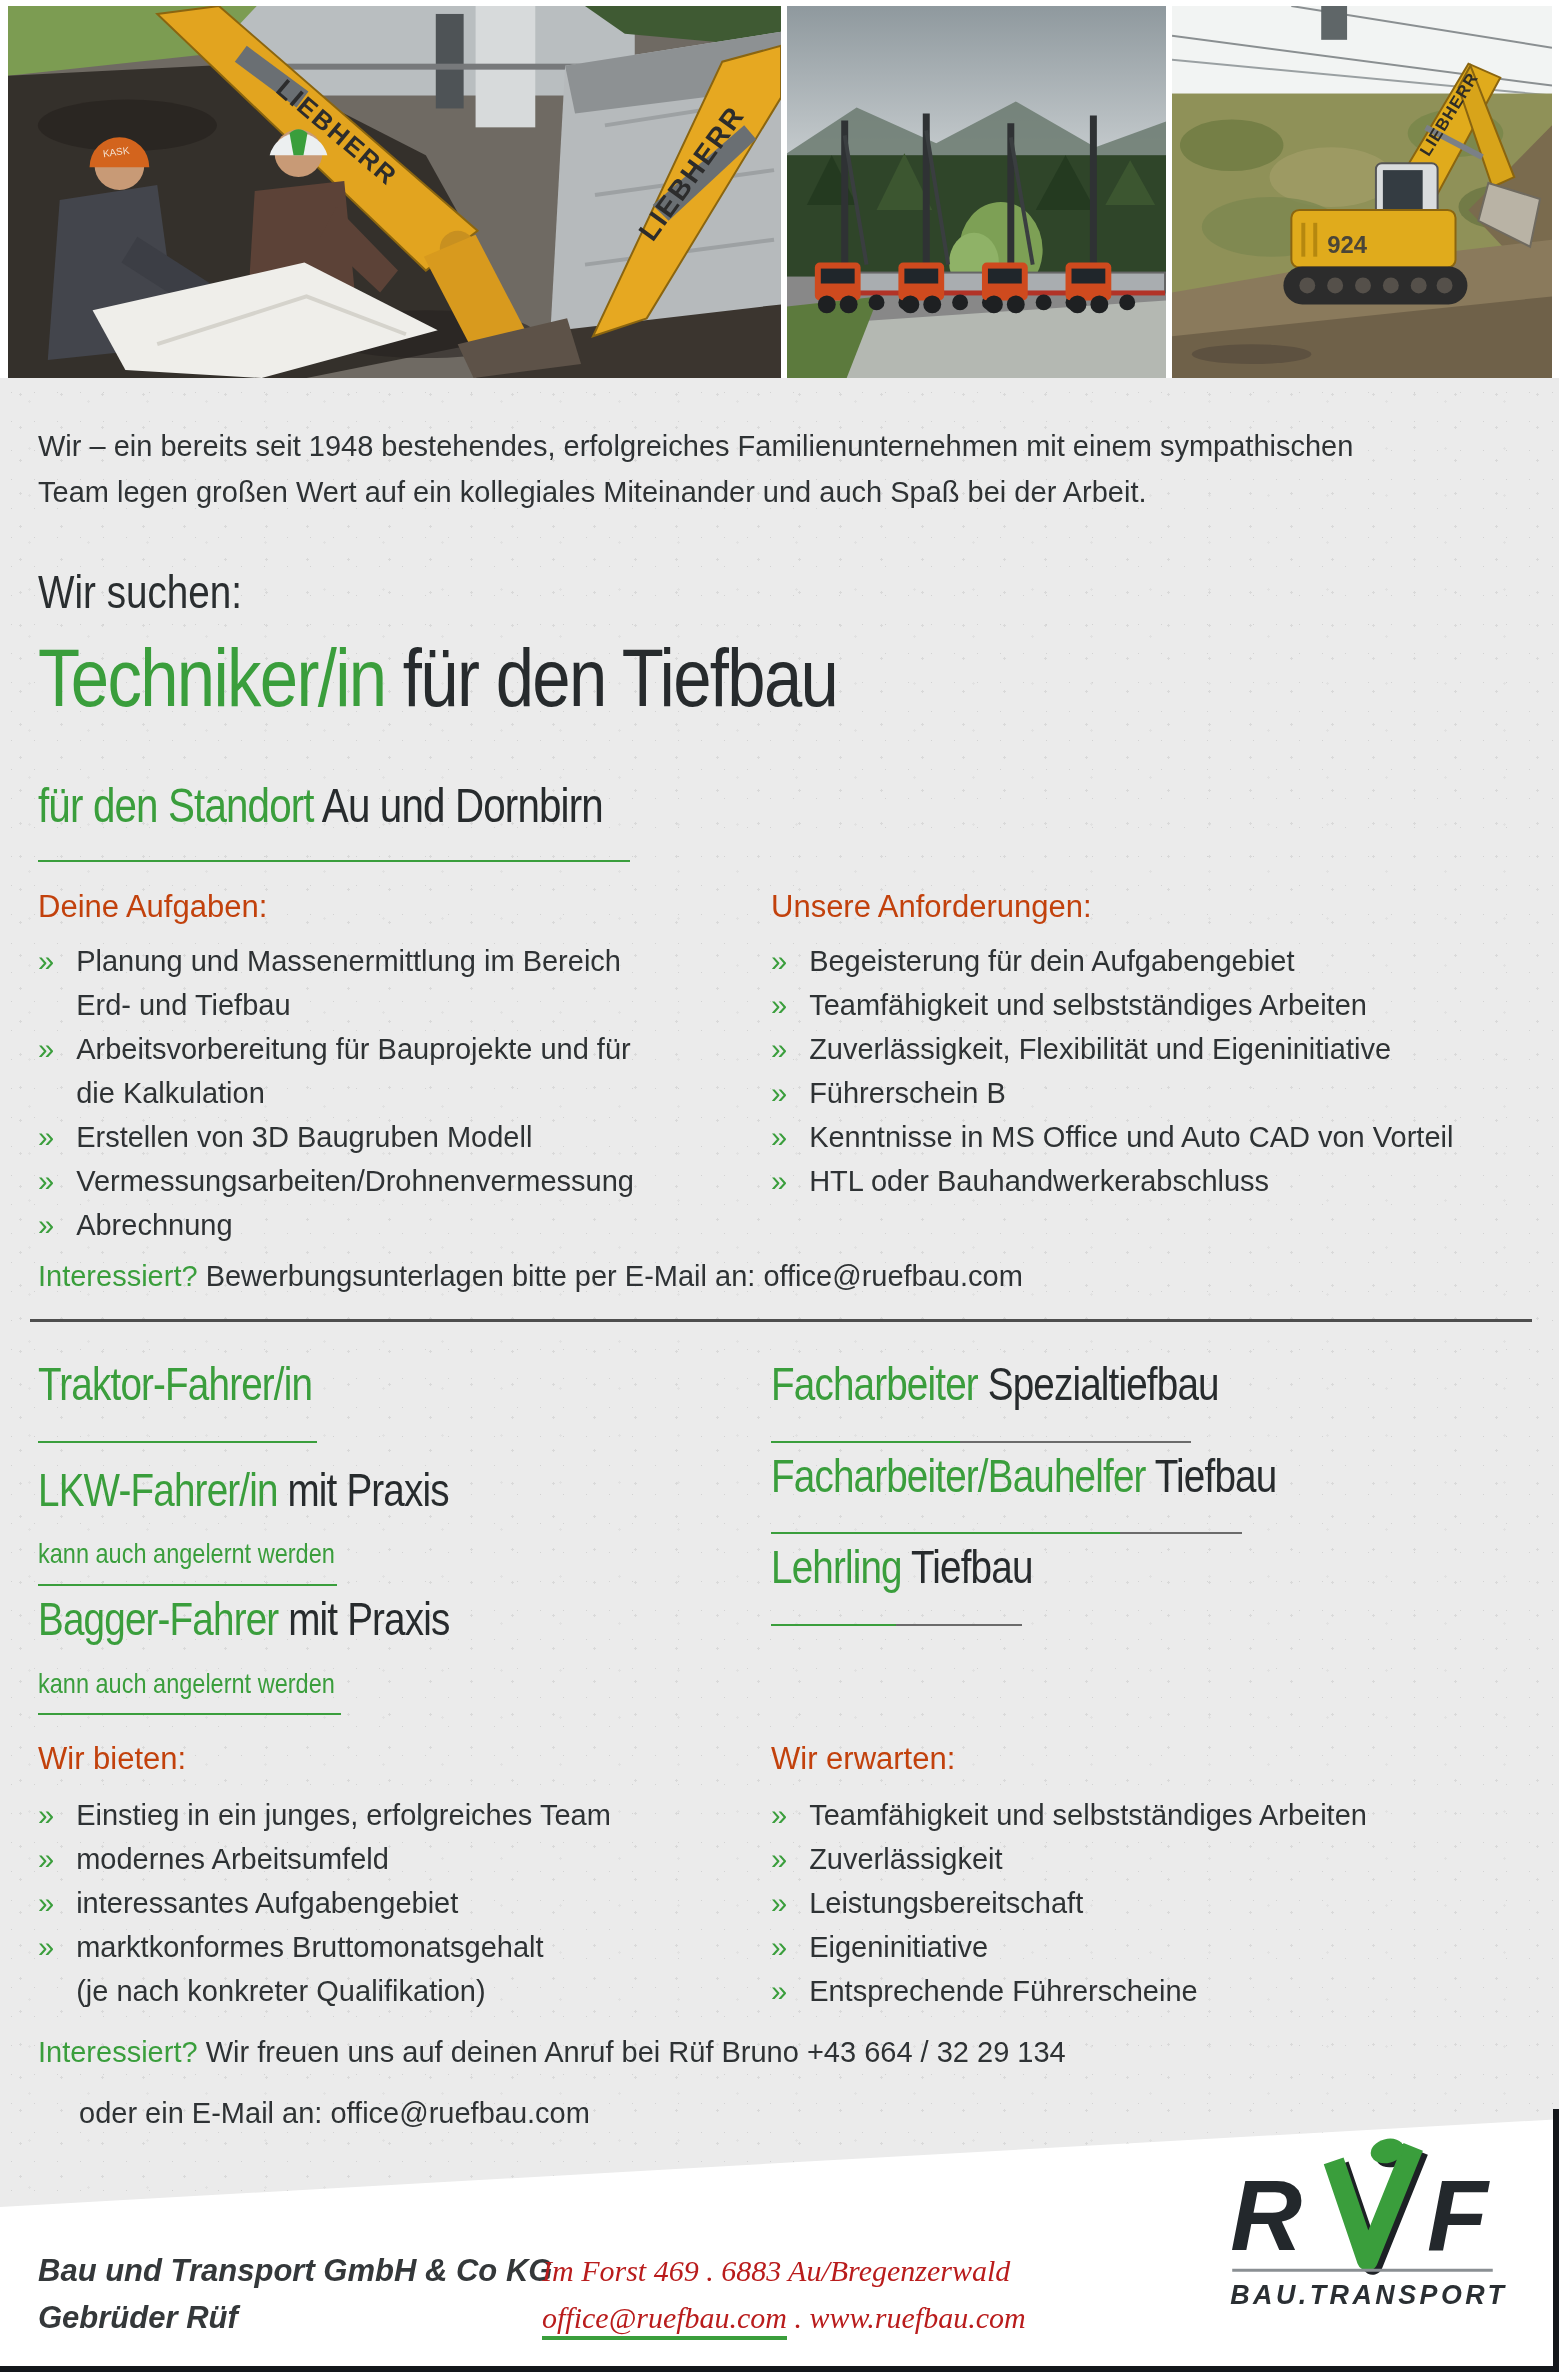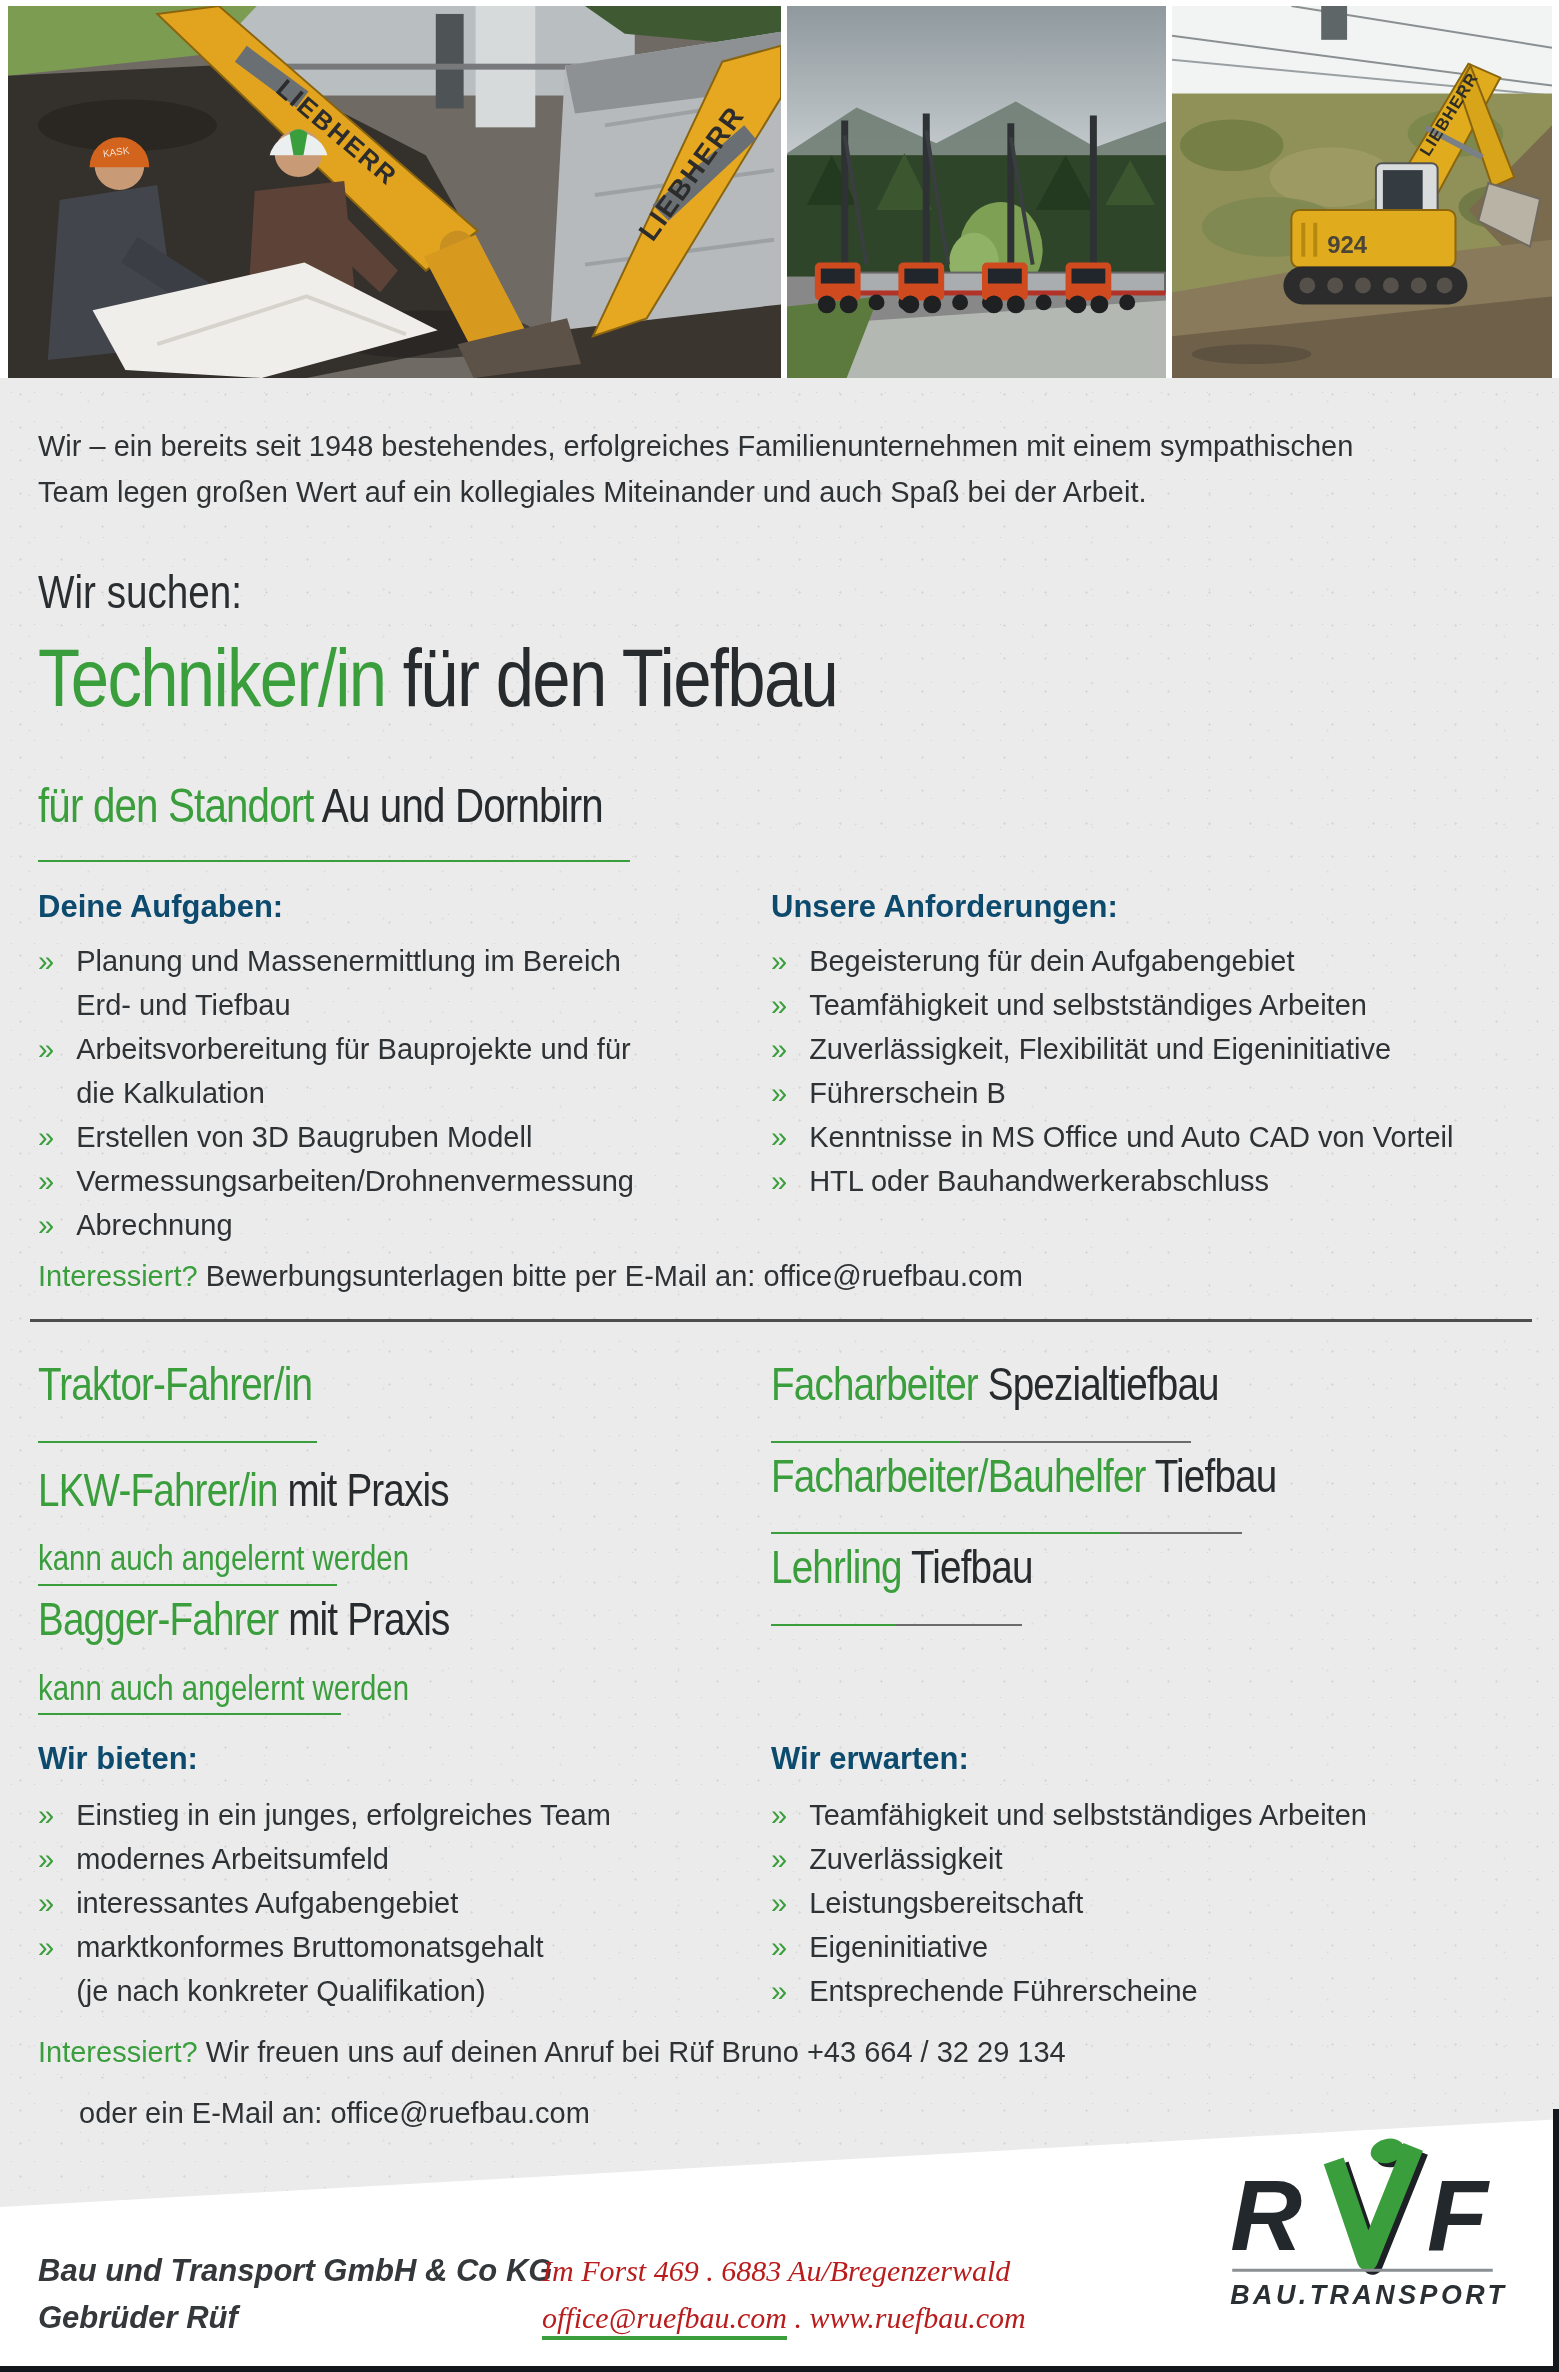--- a/index.html
+++ b/index.html
@@ -20,28 +20,28 @@
          clip-path:polygon(0 0,100% 0,100% 95.2%,0 100%);}
   
   .green{color:#3a9e3c;}
   .cond{display:inline-block;transform:scaleX(.84);transform-origin:0 50%;white-space:nowrap;}
   .intro{left:38px;top:423px;font-size:29px;line-height:46px;white-space:pre-line;width:1493px;}
   .wir-suchen{left:38px;top:565px;font-size:46px;font-weight:500;color:#2a2e30;}
   .headline{left:38px;top:637px;font-size:82px;font-weight:500;letter-spacing:-2px;color:#272b2d;line-height:1;}
   .subheadline{left:38px;top:782px;font-size:48px;font-weight:500;letter-spacing:-1px;color:#272b2d;line-height:1;}
   .rule{position:absolute;height:2px;background:#3a9e3c;}
   .rule-gray{position:absolute;height:3px;background:#4e4e4e;}
-  .col-heading{position:absolute;font-size:31px;font-weight:700;color:#0c4a6e;}
+  .col-heading{position:absolute;font-size:31px;font-weight:400;color:#c2410c;}
   ul.blist{position:absolute;list-style:none;margin:0;padding:0;font-size:29px;line-height:44px;color:#2e3234;}
   ul.blist li{display:flex;gap:22px;margin:0;}
   ul.blist .bullet{color:#3a9e3c;flex:0 0 auto;}
   ul.blist .btext{white-space:pre-line;}
   .inline-line{position:absolute;font-size:29px;line-height:44px;}
   .jobtitle{position:absolute;font-size:46px;font-weight:500;letter-spacing:-1px;color:#272b2d;line-height:1;}
-  .jobnote{position:absolute;font-size:35px;color:#3a9e3c;line-height:1;}
+  .jobnote{position:absolute;font-size:28px;color:#3a9e3c;line-height:1;}
   .jl{position:absolute;height:2px;}
   
   .footer-company{left:38px;top:2247px;font-size:31px;line-height:47px;font-style:italic;font-weight:700;color:#34383a;}
   .footer-address{left:542px;top:2247px;font-size:30px;line-height:47px;font-style:italic;color:#b91c1c;font-family:Liberation Serif, serif;}
   .footer-address .email{border-bottom:4px solid #3a9e3c;padding-bottom:2px;}
   .edge-bottom{left:0;top:2366px;width:1559px;height:6px;background:#14171b;}
   .edge-right{left:1553px;top:2109px;width:6px;height:263px;background:#14171b;}
   .logo{left:1216px;top:2135px;width:291px;height:177px;}
   .logo svg{display:block;width:100%;height:100%;}
 </style>

